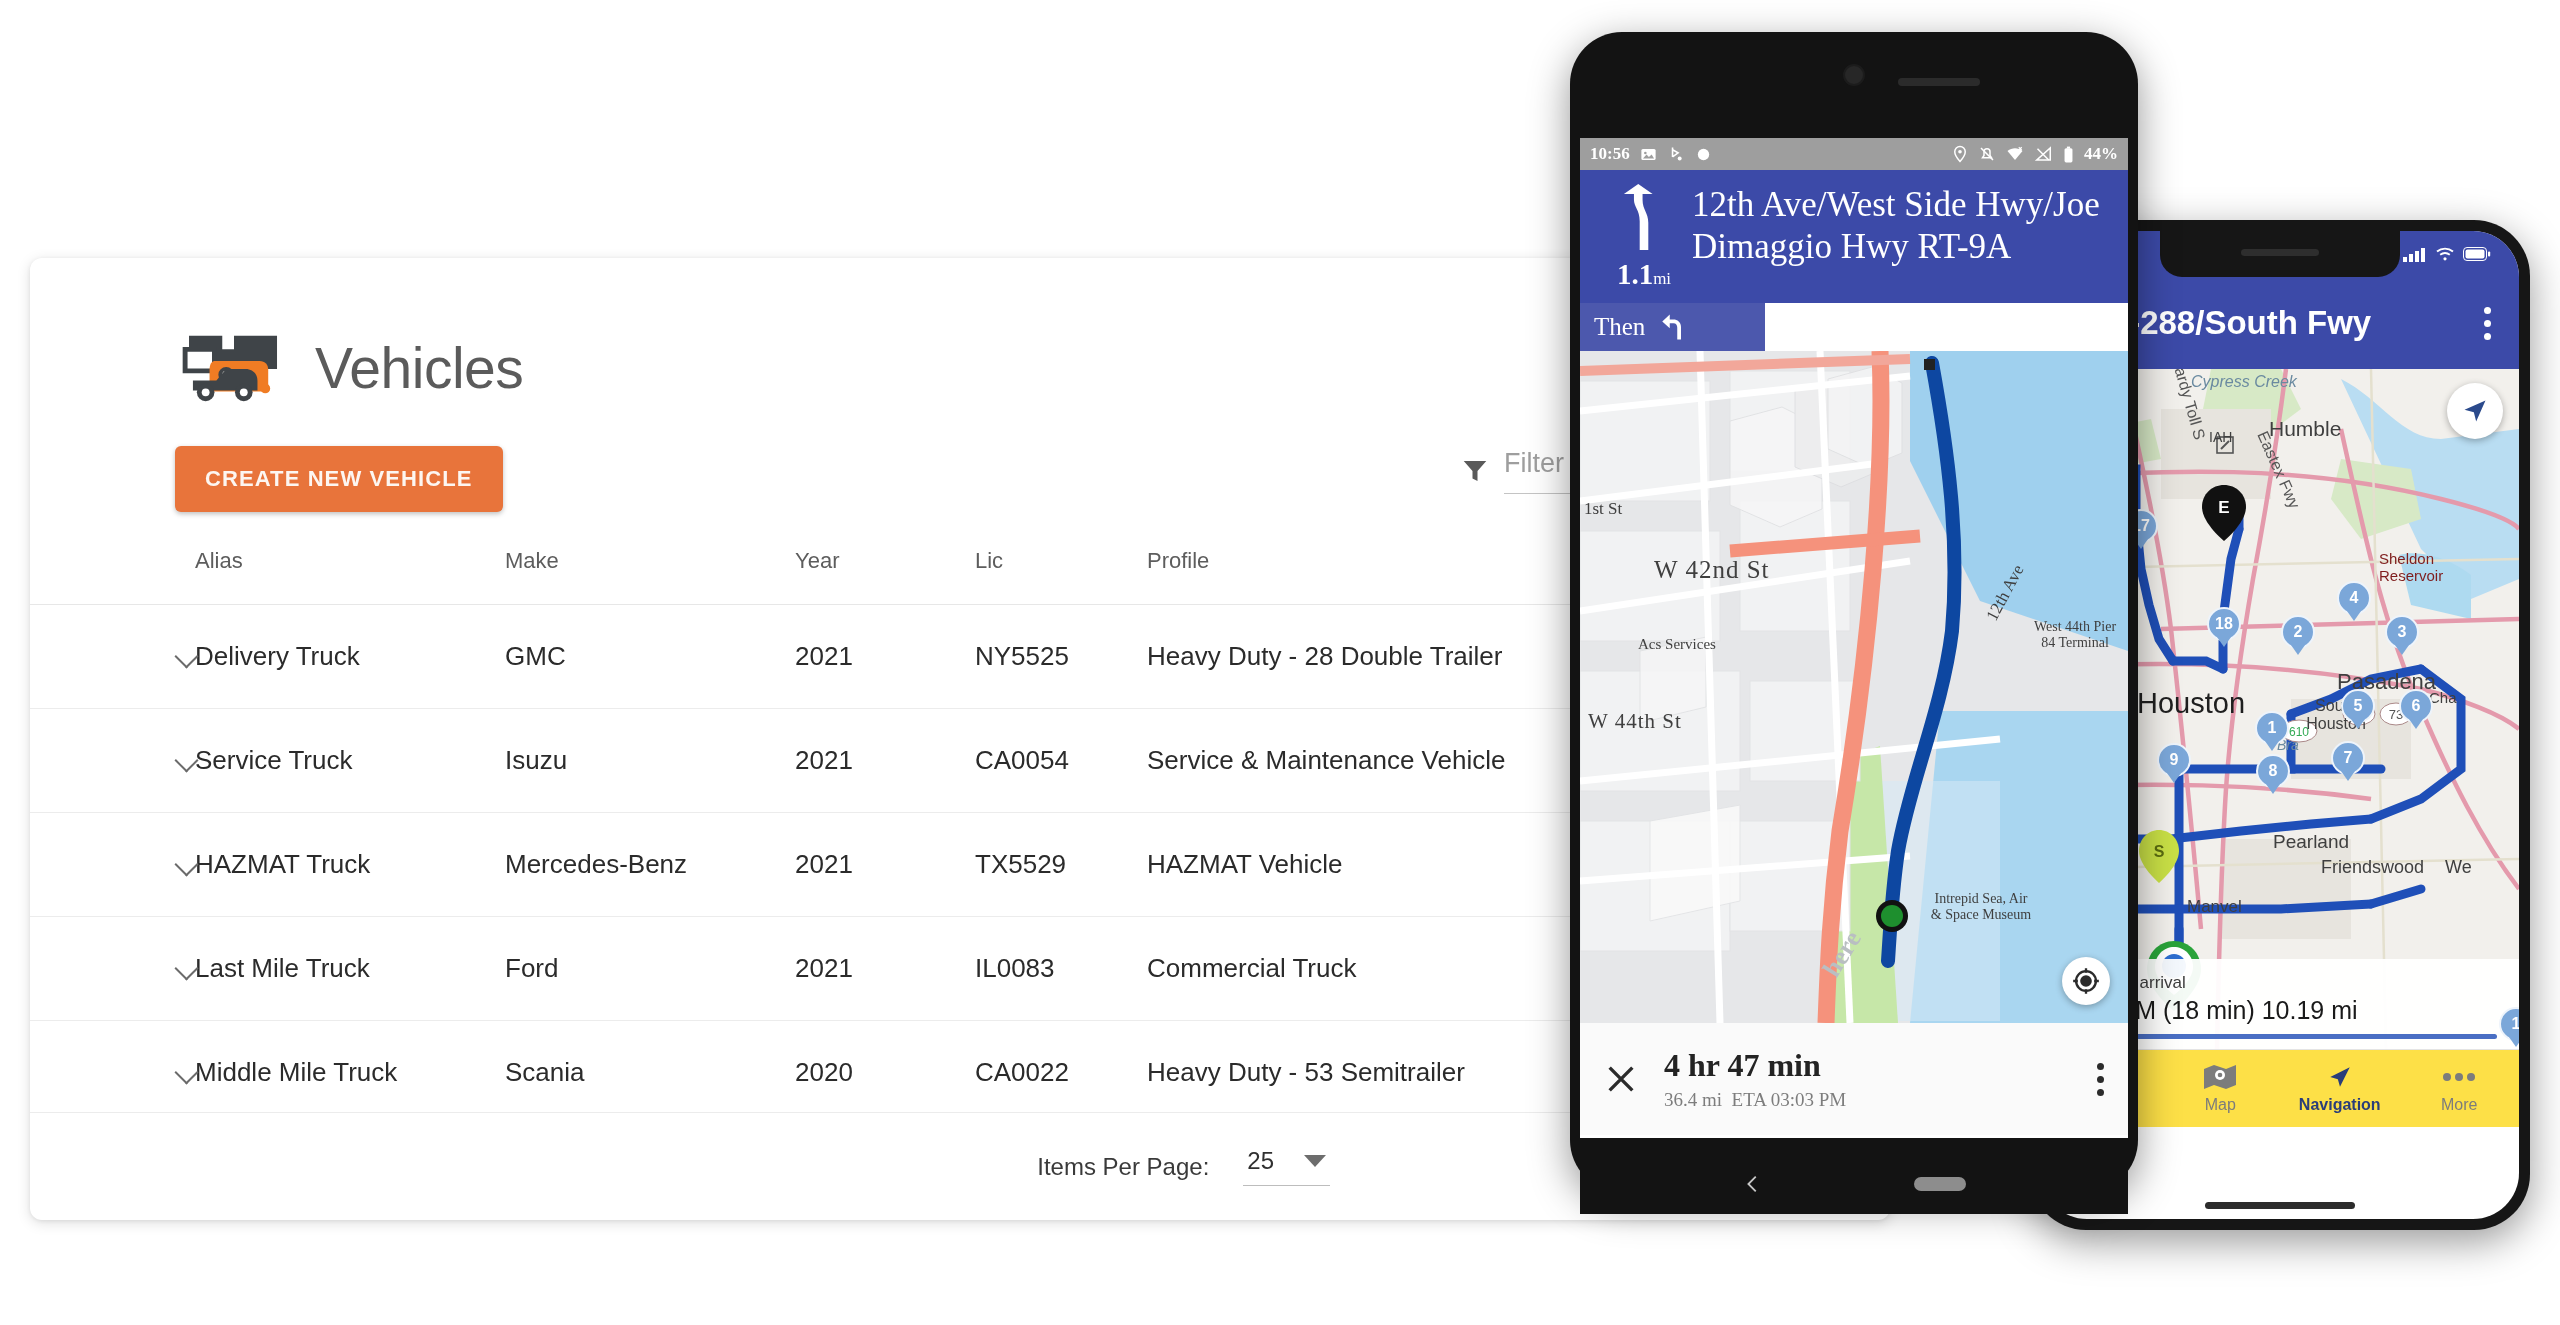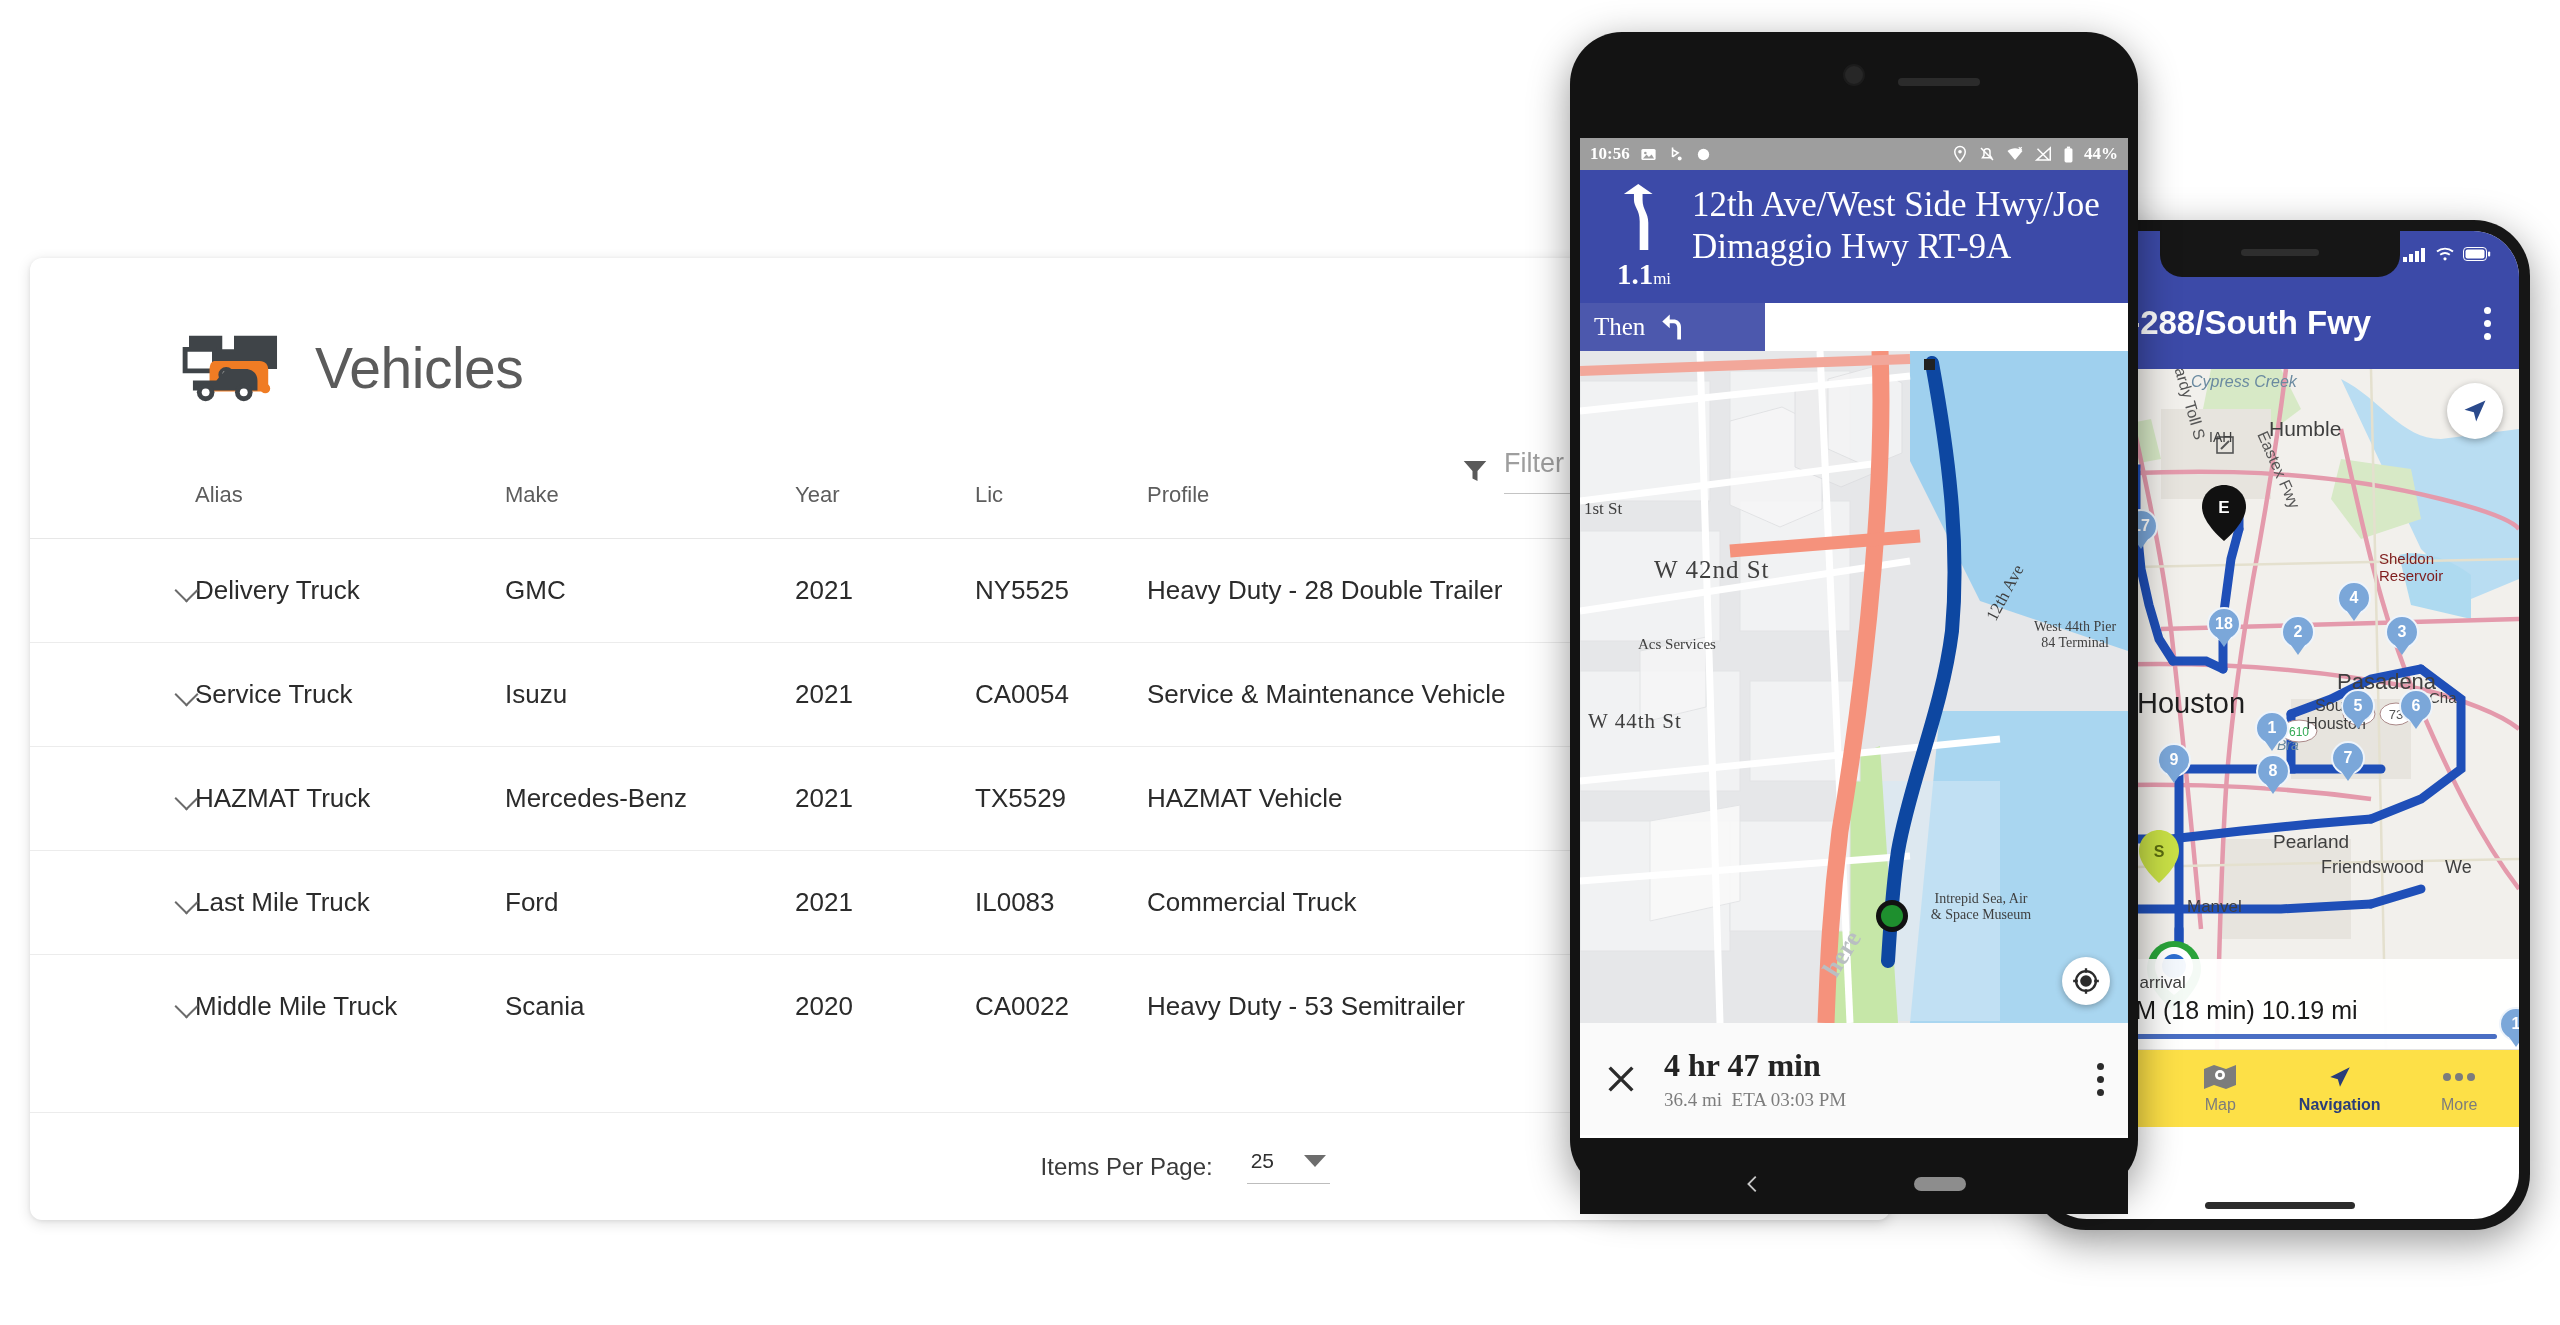--- a/index.html
+++ b/index.html
@@ -72,21 +72,21 @@
     border-top: 1px solid #ececec;
     height: 108px; display: flex; align-items: center;
     justify-content: flex-end; padding-right: 560px; gap: 34px;
   }
   .pager-label { font-size: 24px; color: #3a3a3a; }
   .pp-select {
     display: flex; align-items: center; gap: 30px;
     border-bottom: 1.5px solid #bdbdbd; padding: 0 4px 10px 4px;
     cursor: pointer;
   }
-  .pp-select span { font-size: 21px; color: #303030; }
+  .pp-select span { font-size: 24px; color: #303030; }
   .tri-down {
     width: 0; height: 0; border-left: 11px solid transparent;
     border-right: 11px solid transparent; border-top: 12px solid #6d6d6d;
   }
 
   
   .phone-a {
     position: absolute; left: 1570px; top: 32px;
     width: 568px; height: 1160px;
     background: #131313; border-radius: 52px;
@@ -230,20 +230,21 @@
             <circle cx="31" cy="74" r="4" fill="#fff"></circle>
           <circle cx="70" cy="74" r="9" fill="#3f4448"></circle>
             <circle cx="70" cy="74" r="4" fill="#fff"></circle>
           <circle cx="92" cy="70" r="5" fill="#f07c24"></circle>
         </svg>
       </div>
       <div class="page-title">Vehicles</div>
     </div>
 
     <div class="actions-row">
+      <button class="create-btn">CREATE NEW VEHICLE</button>
 
       <div class="filter-wrap">
         <span class="filter-icon">
           <svg viewBox="0 0 24 24" width="30" height="30">
               <path d="M3 4h18l-7 8v8l-4-2v-6z" fill="#5a5a5a"></path>
             </svg>
         </span>
         <div class="filter-field">
           <span>Filter</span>
         </div>

